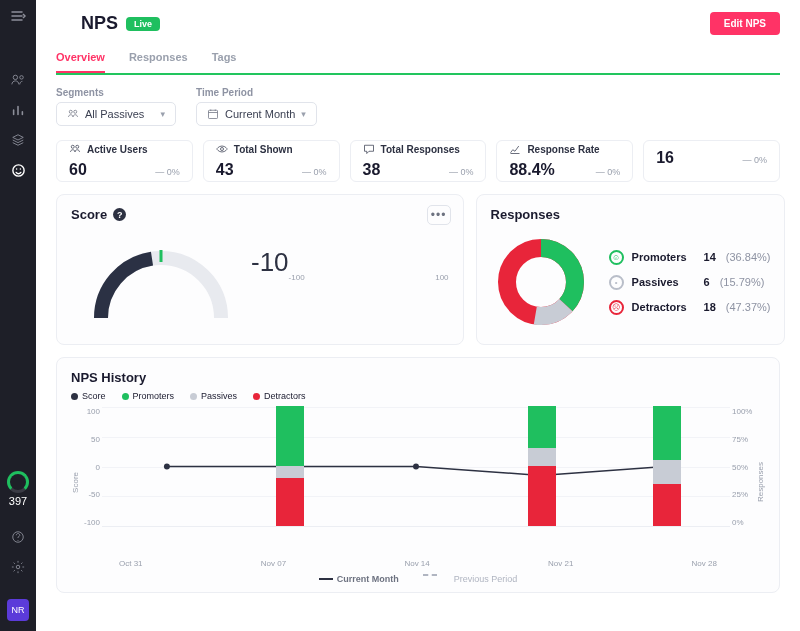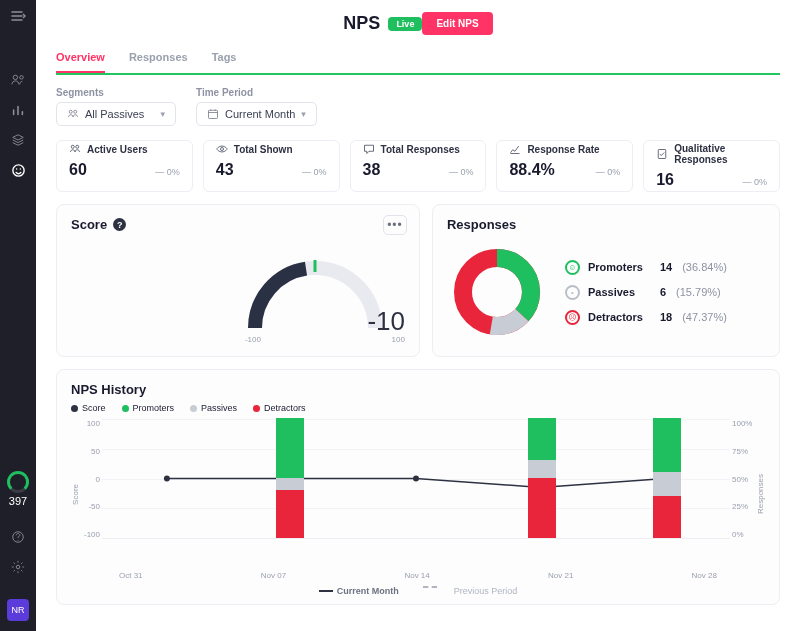--- a/index.html
+++ b/index.html
@@ -6,21 +6,21 @@
   body { font-family: -apple-system, BlinkMacSystemFont, 'Segoe UI', sans-serif; background: #ffffff; color: #1a1a2e; font-size: 12px; }
   .app { display: flex; width: 800px; height: 631px; }
   .sidebar { width: 36px; background: #1e1f28; display: flex; flex-direction: column; align-items: center; padding-top: 8px; gap: 14px; position: relative; }
   .sidebar .sb-icon { width: 16px; height: 16px; color: #8d8f9a; cursor: pointer; display:flex; align-items:center; justify-content:center; }
   .sidebar .sb-icon.active { color: #fff; }
   .sidebar .spacer { flex: 1; }
   .ring { width: 22px; height:22px; border:3px solid #1FBF5F; border-radius:50%; border-bottom-color:#3a3b45;}
   .ring-label { color:#fff; font-size:11px; text-align:center; margin-top:2px;}
   .badge-nr { width:22px; height:22px; background:#5b3bd9; color:#fff; font-size:9px; border-radius:4px; display:flex; align-items:center; justify-content:center; margin-bottom:10px;}
   .main { flex:1; padding: 12px 20px 0 20px; overflow:hidden; background:#fff;}
-  .header { display:flex; align-items:center; justify-content:center;}
+  .header { display:flex; align-items:center; justify-content:space-between;margin-left:25px;}
   .title-row { display:flex; align-items:center; gap:8px;}
   .title { font-size:18px; font-weight:700;}
   .live-badge { background:#1FBF5F; color:#fff; font-size:9px; font-weight:600; padding:2px 8px; border-radius:4px;}
   .edit-btn { background:#ff3366; color:#fff; border:none; font-size:10px; font-weight:600; padding:6px 14px; border-radius:4px; cursor:pointer;}
   .tabs { display:flex; gap:24px; border-bottom:2px solid #22c55e; margin-top:10px;}
   .tab { font-size:11px; font-weight:600; color:#9aa0ad; padding:6px 0 8px 0; cursor:pointer; border-bottom:2px solid transparent;}
   .tab.active { color:#ff3366; border-bottom-color:#ff3366;}
   .filters { display:flex; gap:20px; margin-top:12px;}
   .filter { display:flex; flex-direction:column; gap:4px;}
   .filter-label { font-size:10px; color:#8e93a3;font-weight:bold;}
@@ -33,21 +33,21 @@
   .kpi-row { display:flex; align-items:baseline; justify-content:space-between; margin-top:6px;}
   .kpi-val { font-size:16px; font-weight:700;}
   .kpi-delta { font-size:9px; color:#9aa0ad;}
   .panels { display:flex; gap:12px; margin-top:12px;}
   .panel { border:1px solid #eceef3; border-radius:8px; padding:12px 14px; background:#fdfdfe;}
   .score-panel { flex:1.05; position:relative;}
   .resp-panel { flex:1;}
   .panel-title { font-size:13px; font-weight:700; display:flex; align-items:center; gap:6px;}
   .qmark { width:13px; height:13px; border-radius:50%; background:#2d3142; color:#fff; font-size:9px; display:flex; align-items:center; justify-content:center;}
   .more-btn { position:absolute; top:10px; right:12px; border:1px solid #e1e4eb; border-radius:5px; width:24px; height:20px; display:flex; align-items:center; justify-content:center; cursor:pointer; color:#6d7280; font-size:12px; letter-spacing:1px;}
-  .gauge-wrap { display:flex; flex-direction:column; align-items:flex-end; margin-top:6px;}
+  .gauge-wrap { display:flex; flex-direction:row; align-items:center; margin-top:6px;}
   .score-val { font-size:26px; font-weight:300; margin-top:-32px; color:#2d3142;}
   .gauge-labels { display:flex; justify-content:space-between; width:160px; font-size:8px; color:#9aa0ad; margin-top:-2px;}
   .resp-body { display:flex; align-items:center; gap:18px; margin-top:10px;}
   .legend-list { display:flex; flex-direction:column; gap:10px; font-size:11px;}
   .legend-row { display:flex; align-items:center; gap:8px;}
   .face { width:15px; height:15px; border-radius:50%; border:2px solid; display:flex; align-items:center; justify-content:center; font-size:8px;}
   .face.promo { border-color:#1FBF5F; color:#1FBF5F;}
   .face.pass { border-color:#b9bec9; color:#b9bec9;}
   .face.detr { border-color:#E8253A; color:#E8253A;}
   .legend-name { font-weight:600; min-width:64px;}
@@ -230,29 +230,20 @@
               </svg>
             </span>
             <span>Response Rate</span>
           </div>
         <div class="kpi-row">
             <span class="kpi-val">88.4%</span>
             <span class="kpi-delta">— 0%</span>
           </div>
       </div>
       <div class="kpi">
-        <div class="kpi-h">
-            <span class="ic">
-              <svg width="12" height="12" viewBox="0 0 16 16">
-                <rect x="3" y="2" width="10" height="12" rx="1" stroke="currentColor" fill="none"></rect>
-                <path d="M5 8l2 2 4-4" stroke="currentColor" fill="none"></path>
-              </svg>
-            </span>
-            <span>Qualitative Responses</span>
-          </div>
         <div class="kpi-row">
             <span class="kpi-val">16</span>
             <span class="kpi-delta">— 0%</span>
           </div>
       </div>
     </div>
 
     <div class="panels">
       <div class="panel score-panel">
         <div class="panel-title">

